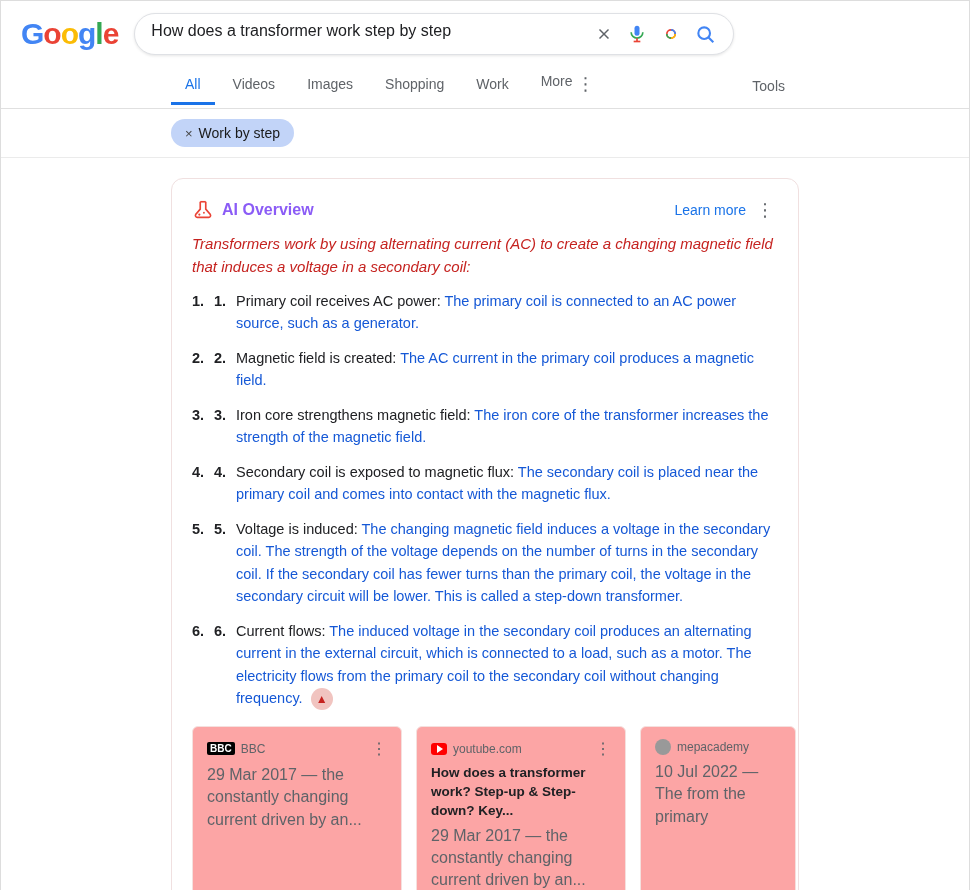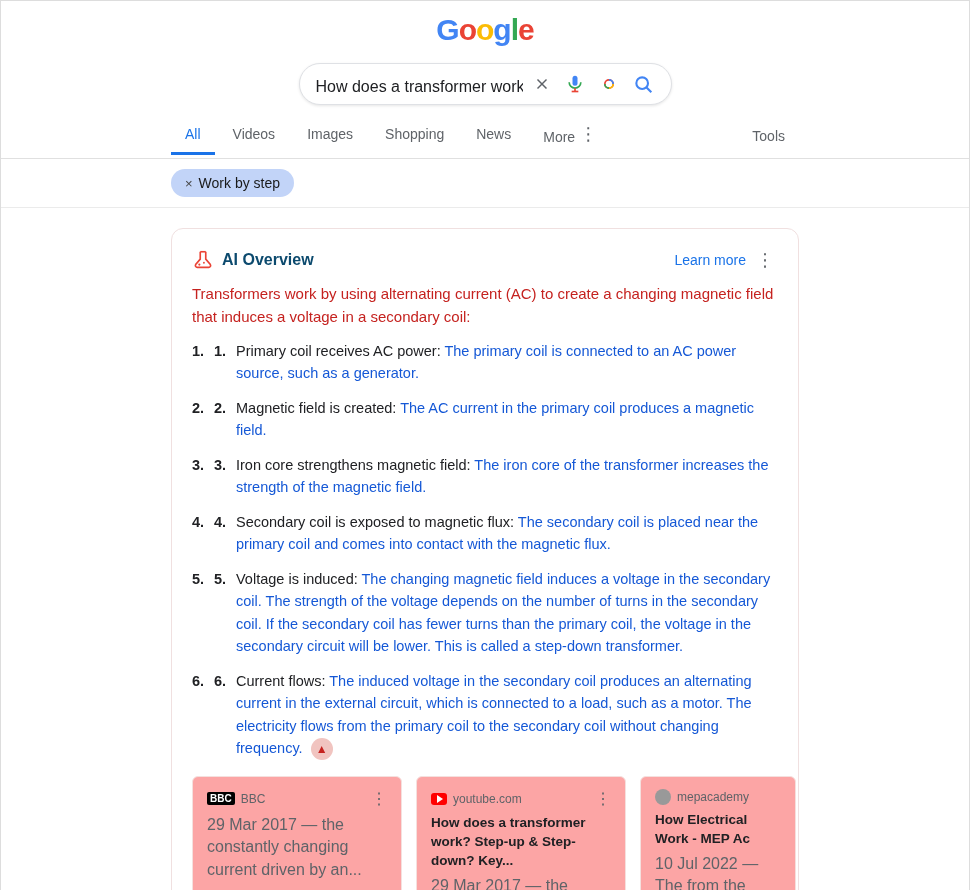--- a/index.html
+++ b/index.html
@@ -16,37 +16,36 @@
       min-height: 890px;
       border: 1px solid #ddd;
     }
     
     .header {
       display: flex;
       align-items: center;
       padding: 12px 20px 8px 20px;
       gap: 16px;
       background: #fff;
-      flex-direction: column;
     }
     .logo {
       font-size: 30px;
       font-weight: 700;
       letter-spacing: -1px;
       flex-shrink: 0;
     }
     .logo-g { color: #4285F4; }
     .logo-o1 { color: #EA4335; }
     .logo-o2 { color: #FBBC05; }
     .logo-g2 { color: #4285F4; }
     .logo-l { color: #34A853; }
     .logo-e { color: #EA4335; }
     .search-bar {
       display: flex;
-      align-items: flex-end;
+      align-items: flex-start;
       border: 1px solid #dfe1e5;
       border-radius: 24px;
       padding: 8px 16px;
       flex: 1;
       max-width: 600px;
       background: #fff;
       box-shadow: 0 1px 3px rgba(0,0,0,0.1);
     }
     .search-input {
       border: none;
@@ -148,21 +147,21 @@
       align-items: center;
       gap: 8px;
     }
     .ai-flask-icon {
       width: 22px;
       height: 22px;
     }
     .ai-title {
       font-size: 16px;
       font-weight: 600;
-      color: #0c4a6e;
+      color: #8b5cf6;
     }
     .ai-actions {
       display: flex;
       align-items: center;
       gap: 6px;
     }
     .learn-more-btn {
       font-size: 14px;
       color: #1a73e8;
       background: none;
@@ -176,20 +175,21 @@
       cursor: pointer;
       font-size: 18px;
       color: #5f6368;
       padding: 2px 4px;
     }
     .ai-intro {
       font-size: 15px;
       color: #c5221f;
       margin-bottom: 12px;
       line-height: 1.5;
+      font-style: italic;
     }
     .ai-list {
       padding-left: 0;
       list-style: none;
       counter-reset: ai-counter;
     }
     .ai-list li {
       counter-increment: ai-counter;
       display: flex;
       align-items: flex-start;
@@ -347,22 +347,22 @@
         </button>
       </div>
     </div>
   </div>
 
   <div class="nav-tabs">
     <a class="nav-tab active">All</a>
     <a class="nav-tab">Videos</a>
     <a class="nav-tab">Images</a>
     <a class="nav-tab">Shopping</a>
-    <a class="nav-tab">News</a>
-    <a class="nav-tab" style="display:flex;align-items:flex-end;gap:4px;">
+    <a class="nav-tab">Work</a>
+    <a class="nav-tab" style="display:flex;align-items:flex-start;gap:4px;">
       <span>More</span>
       <span style="font-size:18px;color:#5f6368;">⋮</span>
     </a>
     <div class="nav-tools" style="margin-left:auto;">Tools</div>
   </div>
 
   <div class="filter-area">
     <button class="filter-chip">
       <span class="chip-x">×</span>
       <span>Work by step</span>
@@ -453,21 +453,20 @@
           </div>
         </div>
 
         <div class="source-card overflow-card" style="overflow:hidden;">
           <div class="card-top">
             <div class="card-source">
               <div class="mep-avatar" style="background:#999;"></div>
               <span>mepacademy</span>
             </div>
           </div>
-          <div class="card-title">How Electrical Work - MEP Ac</div>
           <div class="card-snippet">
             <span>10 Jul 2022</span>
             <span>— The from the primary</span>
           </div>
         </div>
       </div>
     </div>
   </div>
 </div>
 

